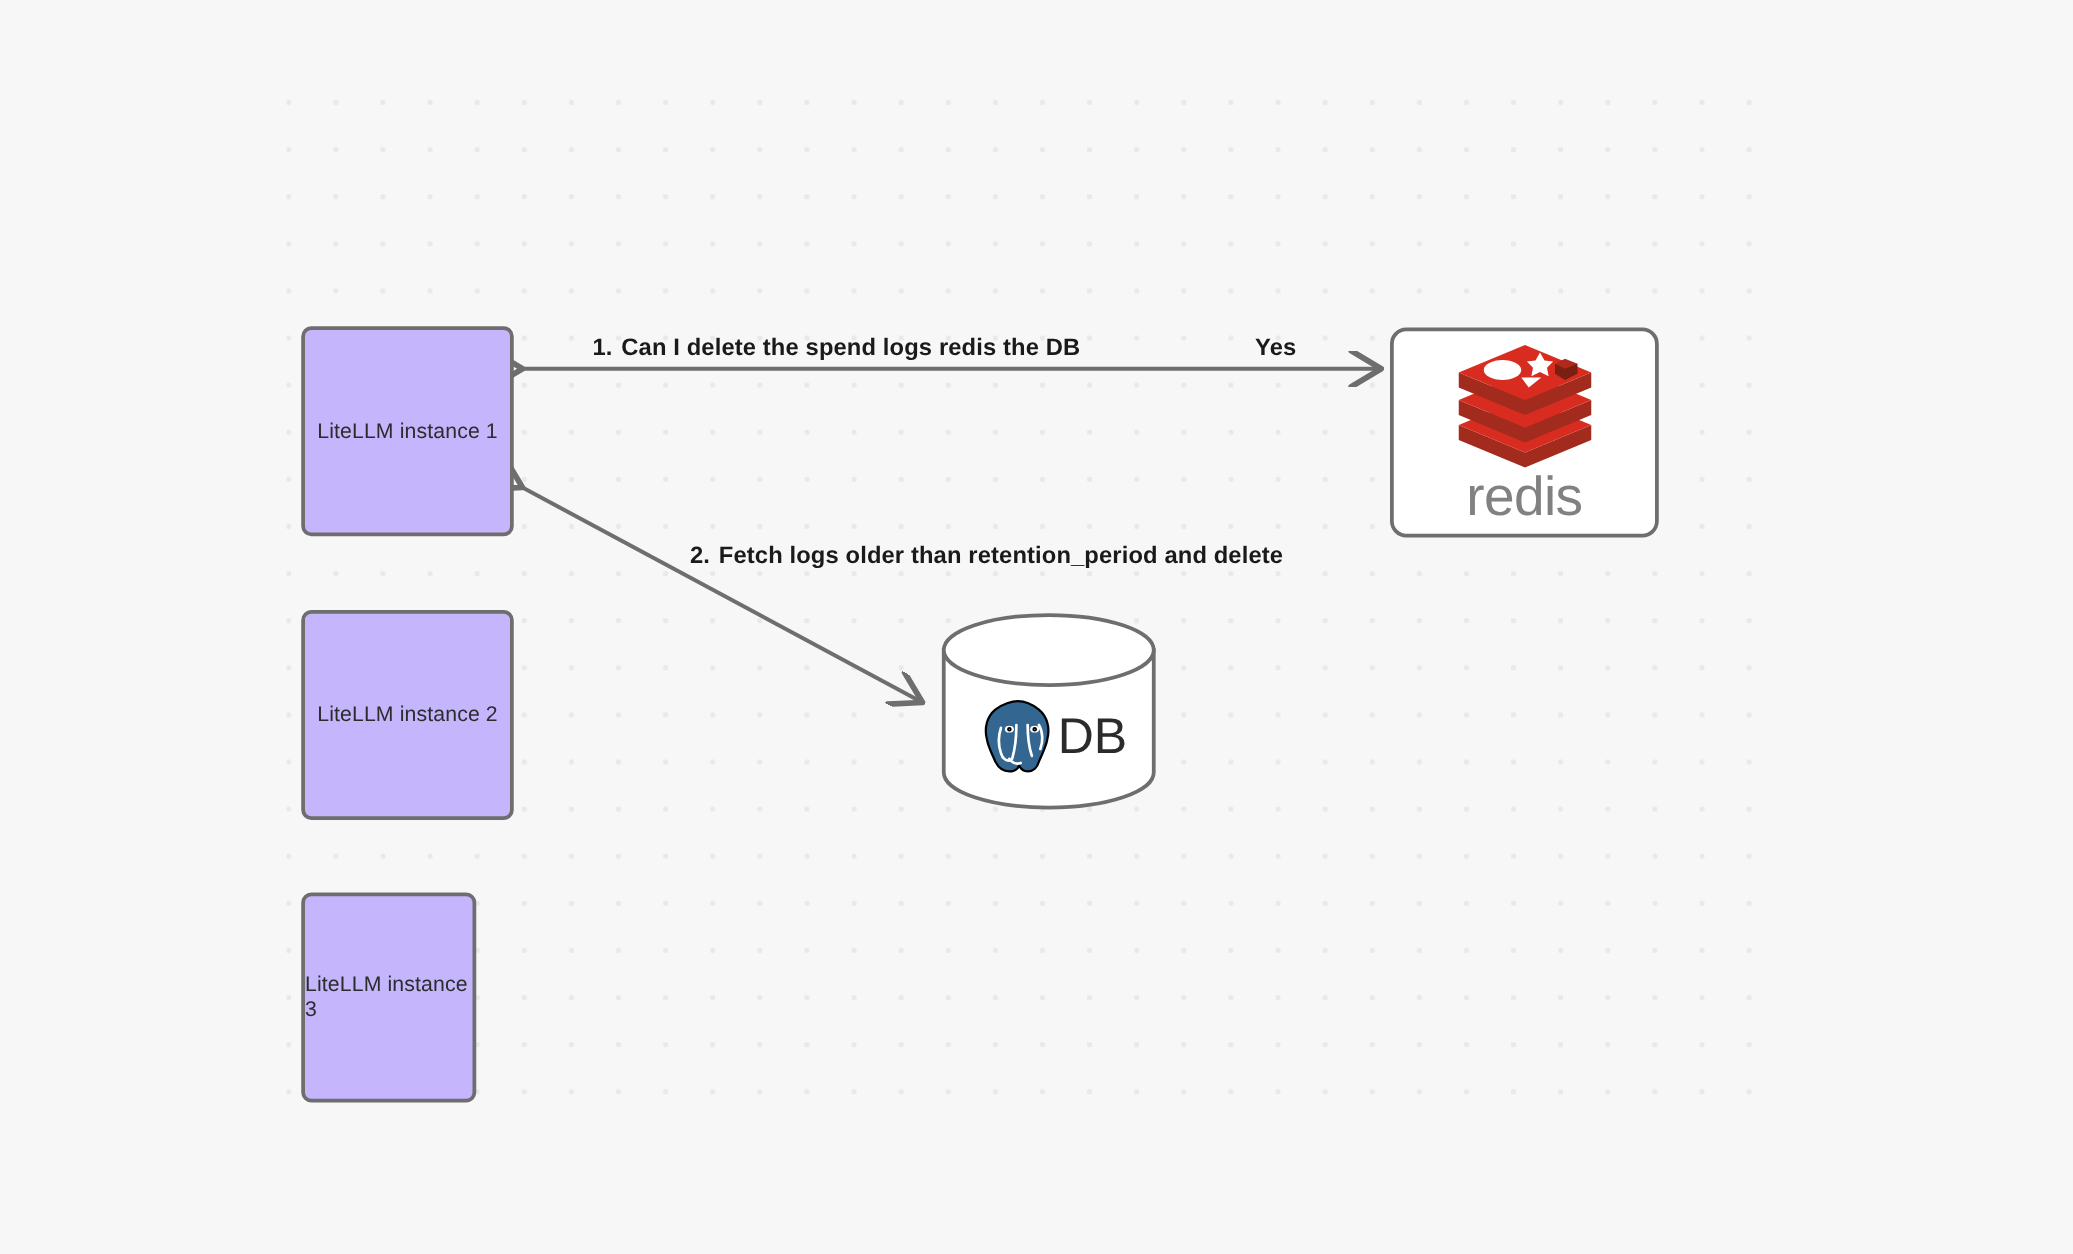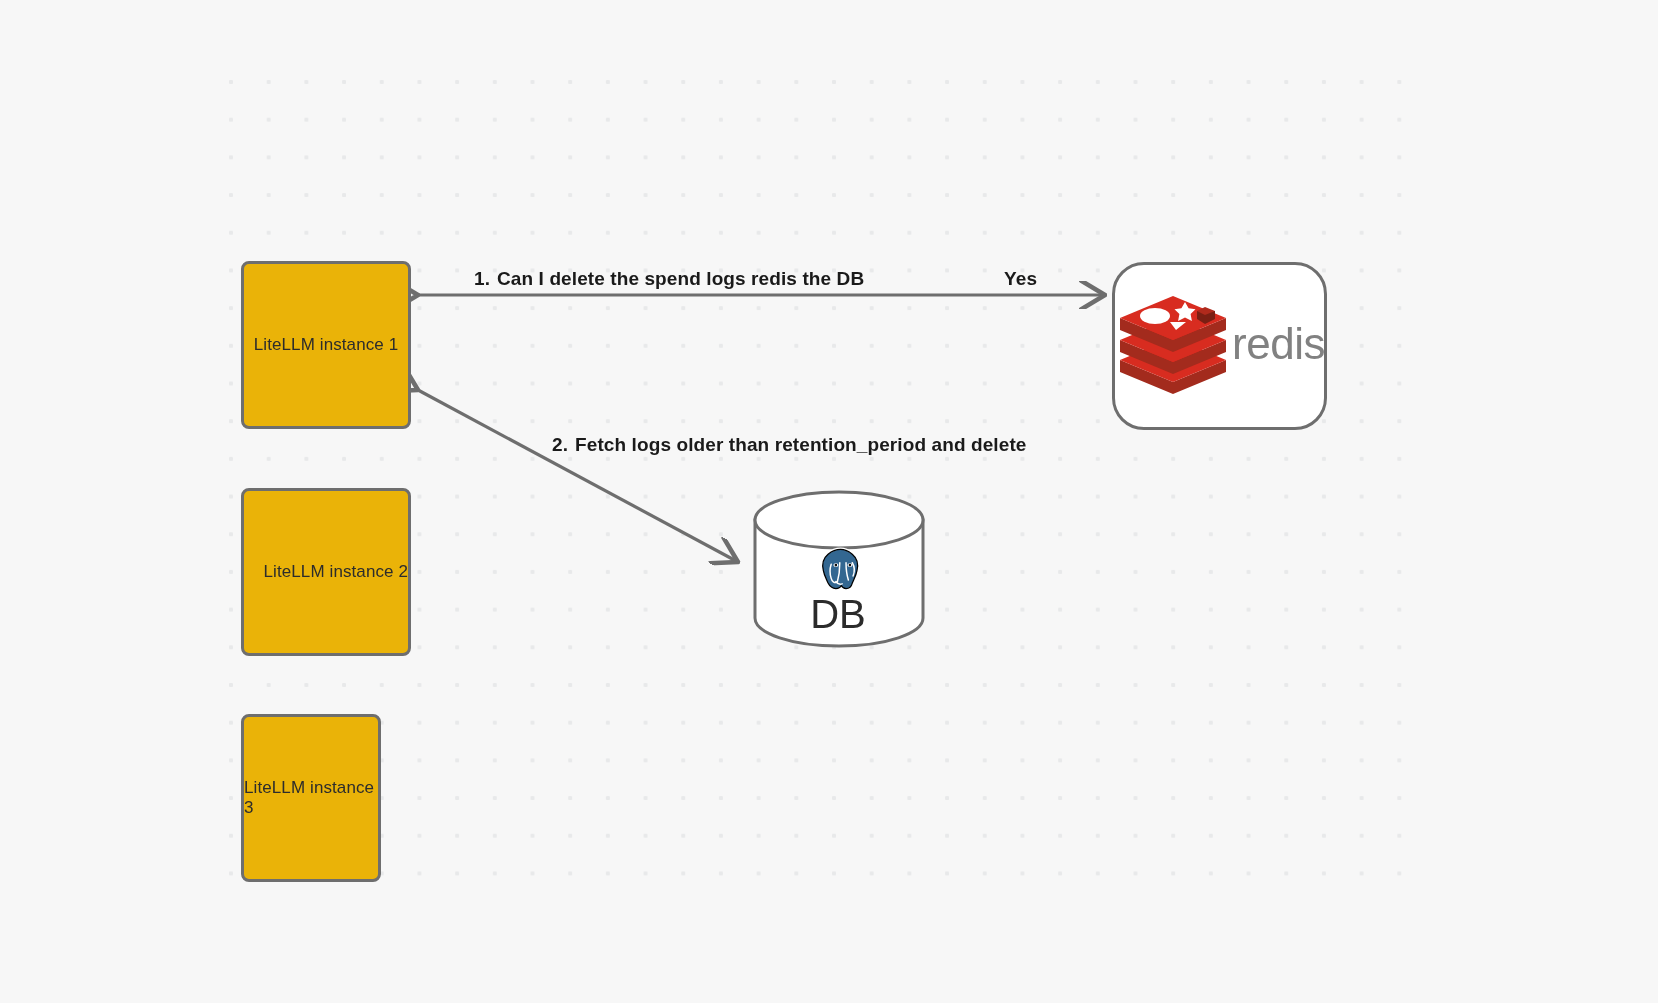--- a/index.html
+++ b/index.html
@@ -33,49 +33,49 @@
     pointer-events: none;
   }
   #svg-layer {
     position: absolute;
     left: 0; top: 0;
     width: 1658px;
     height: 1003px;
   }
   .node-box {
     position: absolute;
-    background: #eab308;
+    background: #c4b5fd;
     border: 3px solid #6e6e6e;
     border-radius: 8px;
     box-sizing: border-box;
     display: flex;
     align-items: center;
     justify-content: center;
   }
   .node-box-label {
     font-size: 17px;
     color: #2c2c2c;
     font-family: "Liberation Sans", sans-serif;
     letter-spacing: 0.1px;
   }
   #node-litellm-1 { left: 241px; top: 261px; width: 170px; height: 168px; }
-  #node-litellm-2 { left: 241px; top: 488px; width: 170px; height: 168px; justify-content: flex-end; }
+  #node-litellm-2 { left: 241px; top: 488px; width: 170px; height: 168px; }
   #node-litellm-3 { left: 241px; top: 714px; width: 140px; height: 168px; }
 
   
   #node-redis {
     position: absolute;
     left: 1112px; top: 262px;
     width: 215px; height: 168px;
     background: #ffffff;
     border: 3px solid #6e6e6e;
-    border-radius: 32px;
+    border-radius: 13px;
     box-sizing: border-box;
     display: flex;
-    flex-direction: row;
+    flex-direction: column;
     align-items: center;
     justify-content: center;
   }
   #redis-logo-wrap {
     width: 118px;
     height: 104px;
     position: relative;
     margin-top: 4px;
   }
   #redis-wordmark {
@@ -97,21 +97,20 @@
   #db-content {
     position: absolute;
     left: 0;
     top: 54px;
     width: 174px;
     height: 90px;
     display: flex;
     align-items: center;
     justify-content: center;
     gap: 0px;
-    flex-direction: column;
   }
   #db-elephant { width: 72px; height: 72px; display:block; }
   #db-text {
     font-family: "Liberation Sans", sans-serif;
     font-size: 40px;
     color: #2b2b2b;
     line-height: 1;
     margin-left: -2px;
   }
 

